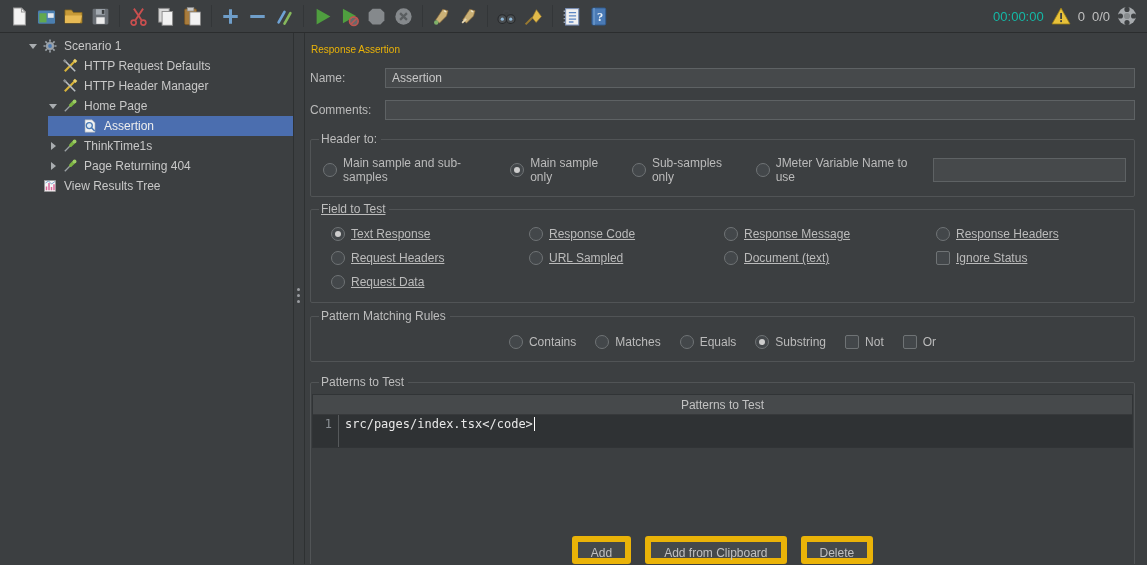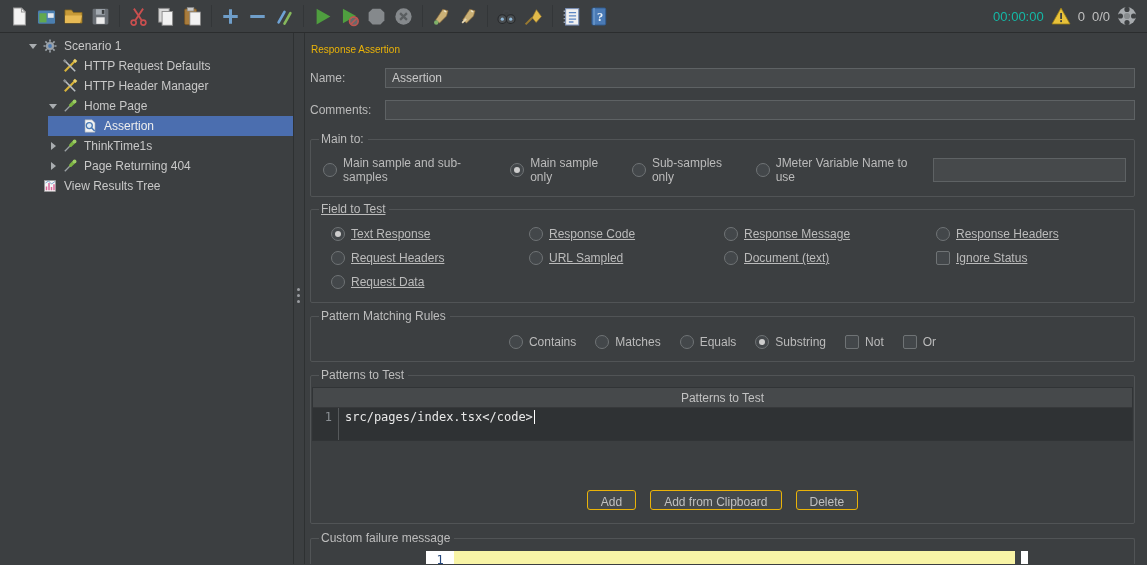--- a/index.html
+++ b/index.html
@@ -58,22 +58,22 @@
   #patterns-fieldset { padding:2px 0 5px 0; }
   #patterns-table { margin:3px 1px 0 1px; border:1px solid #313436; }
   #patterns-header { height:20px; background:#46494b; color:#c2c2c2; display:flex;
     align-items:center; justify-content:center; border-bottom:1px solid #37393b; }
   .prow { height:32px; background:#2f3234; display:flex; align-items:flex-start; }
   .prow .gut { width:26px; flex:0 0 auto; text-align:right; padding:2px 6px 0 0; color:#8a8f94;
     border-right:1px solid #56595b; height:100%; font-family:"DejaVu Sans Mono",monospace; }
   .prow .ptext { padding:2px 0 0 6px; color:#e8e8e8; font-family:"DejaVu Sans Mono",monospace; font-size:12px; }
   .prow .caret { width:1px; height:14px; background:#ffffff; margin:2px 0 0 1px; }
   #btns-row { display:flex; justify-content:center; gap:14px; margin:49px 0 8px 0; }
-  button.jbtn { background:#45494b; border:1px solid #eab308; border-radius:3px; color:#c0c0c0;
-    font-family:"Liberation Sans",sans-serif; font-size:12px; padding:4px 13px; height:20px; }
+  button.jbtn { background:#45494b; border:6px solid #eab308; border-radius:3px; color:#c0c0c0;
+    font-family:"Liberation Sans",sans-serif; font-size:12px; padding:4px 13px; height:28px;margin-top:39px; }
 
   
   #cfm-fieldset { padding:2px 0 0 0; border-bottom:none; margin-bottom:0; }
   #cfm-editor { margin:4px 0 0 115px; width:602px; height:60px; display:flex; background:#3f4345; }
   #cfm-gutter { width:28px; flex:0 0 auto; background:#ffffff; color:#25477d; text-align:center;
     font-family:"DejaVu Sans Mono",monospace; font-size:12px; padding-top:2px; }
   #cfm-body { flex:1; display:flex; flex-direction:column; }
   #cfm-activeline { height:18px; background:#f8f4a6; }
   #cfm-scroll { width:7px; flex:0 0 auto; background:#ffffff; margin-left:6px; }
 </style>
@@ -358,21 +358,21 @@
       <span class="flabel">Name:</span>
       <input class="txt" value="Assertion" style="">
     </div>
 
     <div class="frow">
       <span class="flabel">Comments:</span>
       <input class="txt" value="" style="">
     </div>
 
     <fieldset style="margin-bottom:5px;">
-      <legend>Main to:</legend>
+      <legend>Header to:</legend>
       <div id="apply-row">
           <span class="opt">
             <span class="ctl radio"></span>
             <span>Main sample and sub-samples</span>
           </span>
           <span class="opt">
             <span class="ctl radio checked"></span>
             <span>Main sample only</span>
           </span>
           <span class="opt">
@@ -422,21 +422,21 @@
             <span class="ctl check"></span>
             <span>Ignore Status</span>
           </span>
           <span class="opt">
             <span class="ctl radio"></span>
             <span>Request Data</span>
           </span>
         </div>
     </fieldset>
 
-    <fieldset style="margin-bottom:6px;">
+    <fieldset style="margin-bottom:13px;">
       <legend>Pattern Matching Rules</legend>
       <div id="rules-row">
           <span class="opt">
             <span class="ctl radio"></span>
             <span>Contains</span>
           </span>
           <span class="opt">
             <span class="ctl radio"></span>
             <span>Matches</span>
           </span>

